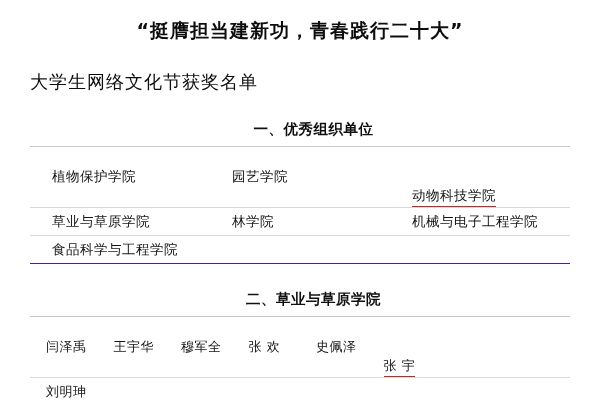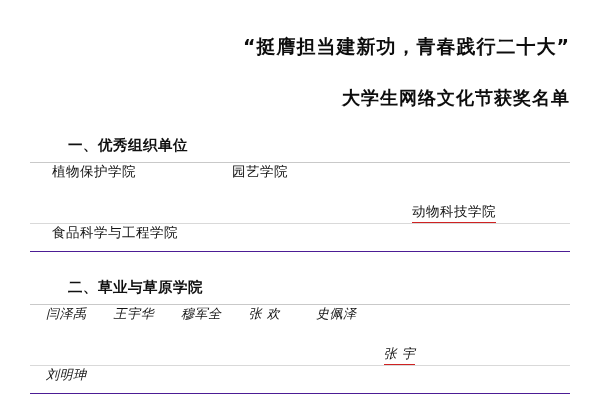--- a/index.html
+++ b/index.html
@@ -16,55 +16,56 @@
     position: relative;
   }
   .page {
     width: 600px;
     height: 400px;
     box-sizing: border-box;
     padding: 12px 30px 0 30px;
     position: relative;
   }
   .title-main {
-    text-align: right;
+    text-align: center;
     font-size: 19px;
     font-weight: bold;
     letter-spacing: 1px;
-    margin-top: 22px;
+    margin-top: 6px;
     color: #0d0d0d;
   }
   .title-sub {
-    text-align: right;
+    text-align: left;
     font-size: 18px;
-    font-weight: bold;
+    font-weight: normal;
     letter-spacing: 1px;
     margin-top: 26px;
     color: #0d0d0d;
   }
   .section-head {
     font-size: 14.5px;
     font-weight: bold;
     margin-top: 26px;
-    margin-left: 38px;
+    margin-left: 27px;
     letter-spacing: 0.5px;
     color: #101010;
+    text-align: center;
   }
   .divider {
     height: 1px;
     background: #c9c9c9;
     margin-top: 7px;
   }
   .grid-org {
     margin: 0;
     padding: 0;
   }
   .row {
     display: flex;
-    align-items: flex-start;
+    align-items: center;
     min-height: 27px;
     border-bottom: 1px solid #d9d9d9;
     font-size: 13.5px;
     letter-spacing: 0.5px;
   }
   .row:last-child {
     border-bottom: 1px solid #4c1d95;
   }
   .cell {
     padding-left: 22px;
@@ -73,21 +74,20 @@
     color: #141414;
   }
   .grid-org .cell {
     flex: 0 0 33.33%;
   }
   .grid-teacher .cell {
     flex: 0 0 12.5%;
     padding-left: 16px;
     font-size: 13px;
     letter-spacing: 0.5px;
-    font-style: italic;
   }
   .underline-red {
     display: inline-block;
     border-bottom: 1.6px solid #cf2222;
     padding-bottom: 1px;
     margin-top: 40px;
   }
 </style>
 </head>
 <body>
@@ -97,20 +97,25 @@
   <div class="title-main">“挺膺担当建新功，青春践行二十大”</div>
   <div class="title-sub">大学生网络文化节获奖名单</div>
 
   <div class="section-head">一、优秀组织单位</div>
   <div class="divider"></div>
   <div class="grid-org">
     <div class="row">
       <div class="cell">植物保护学院</div>
       <div class="cell">园艺学院</div>
       <div class="cell"><span class="underline-red">动物科技学院</span></div>
+    </div>
+    <div class="row">
+      <div class="cell">草业与草原学院</div>
+      <div class="cell">林学院</div>
+      <div class="cell">机械与电子工程学院</div>
     </div>
     <div class="row">
       <div class="cell">食品科学与工程学院</div>
       <div class="cell"></div>
       <div class="cell"></div>
     </div>
   </div>
 
   <div class="section-head">二、草业与草原学院</div>
   <div class="divider"></div>

